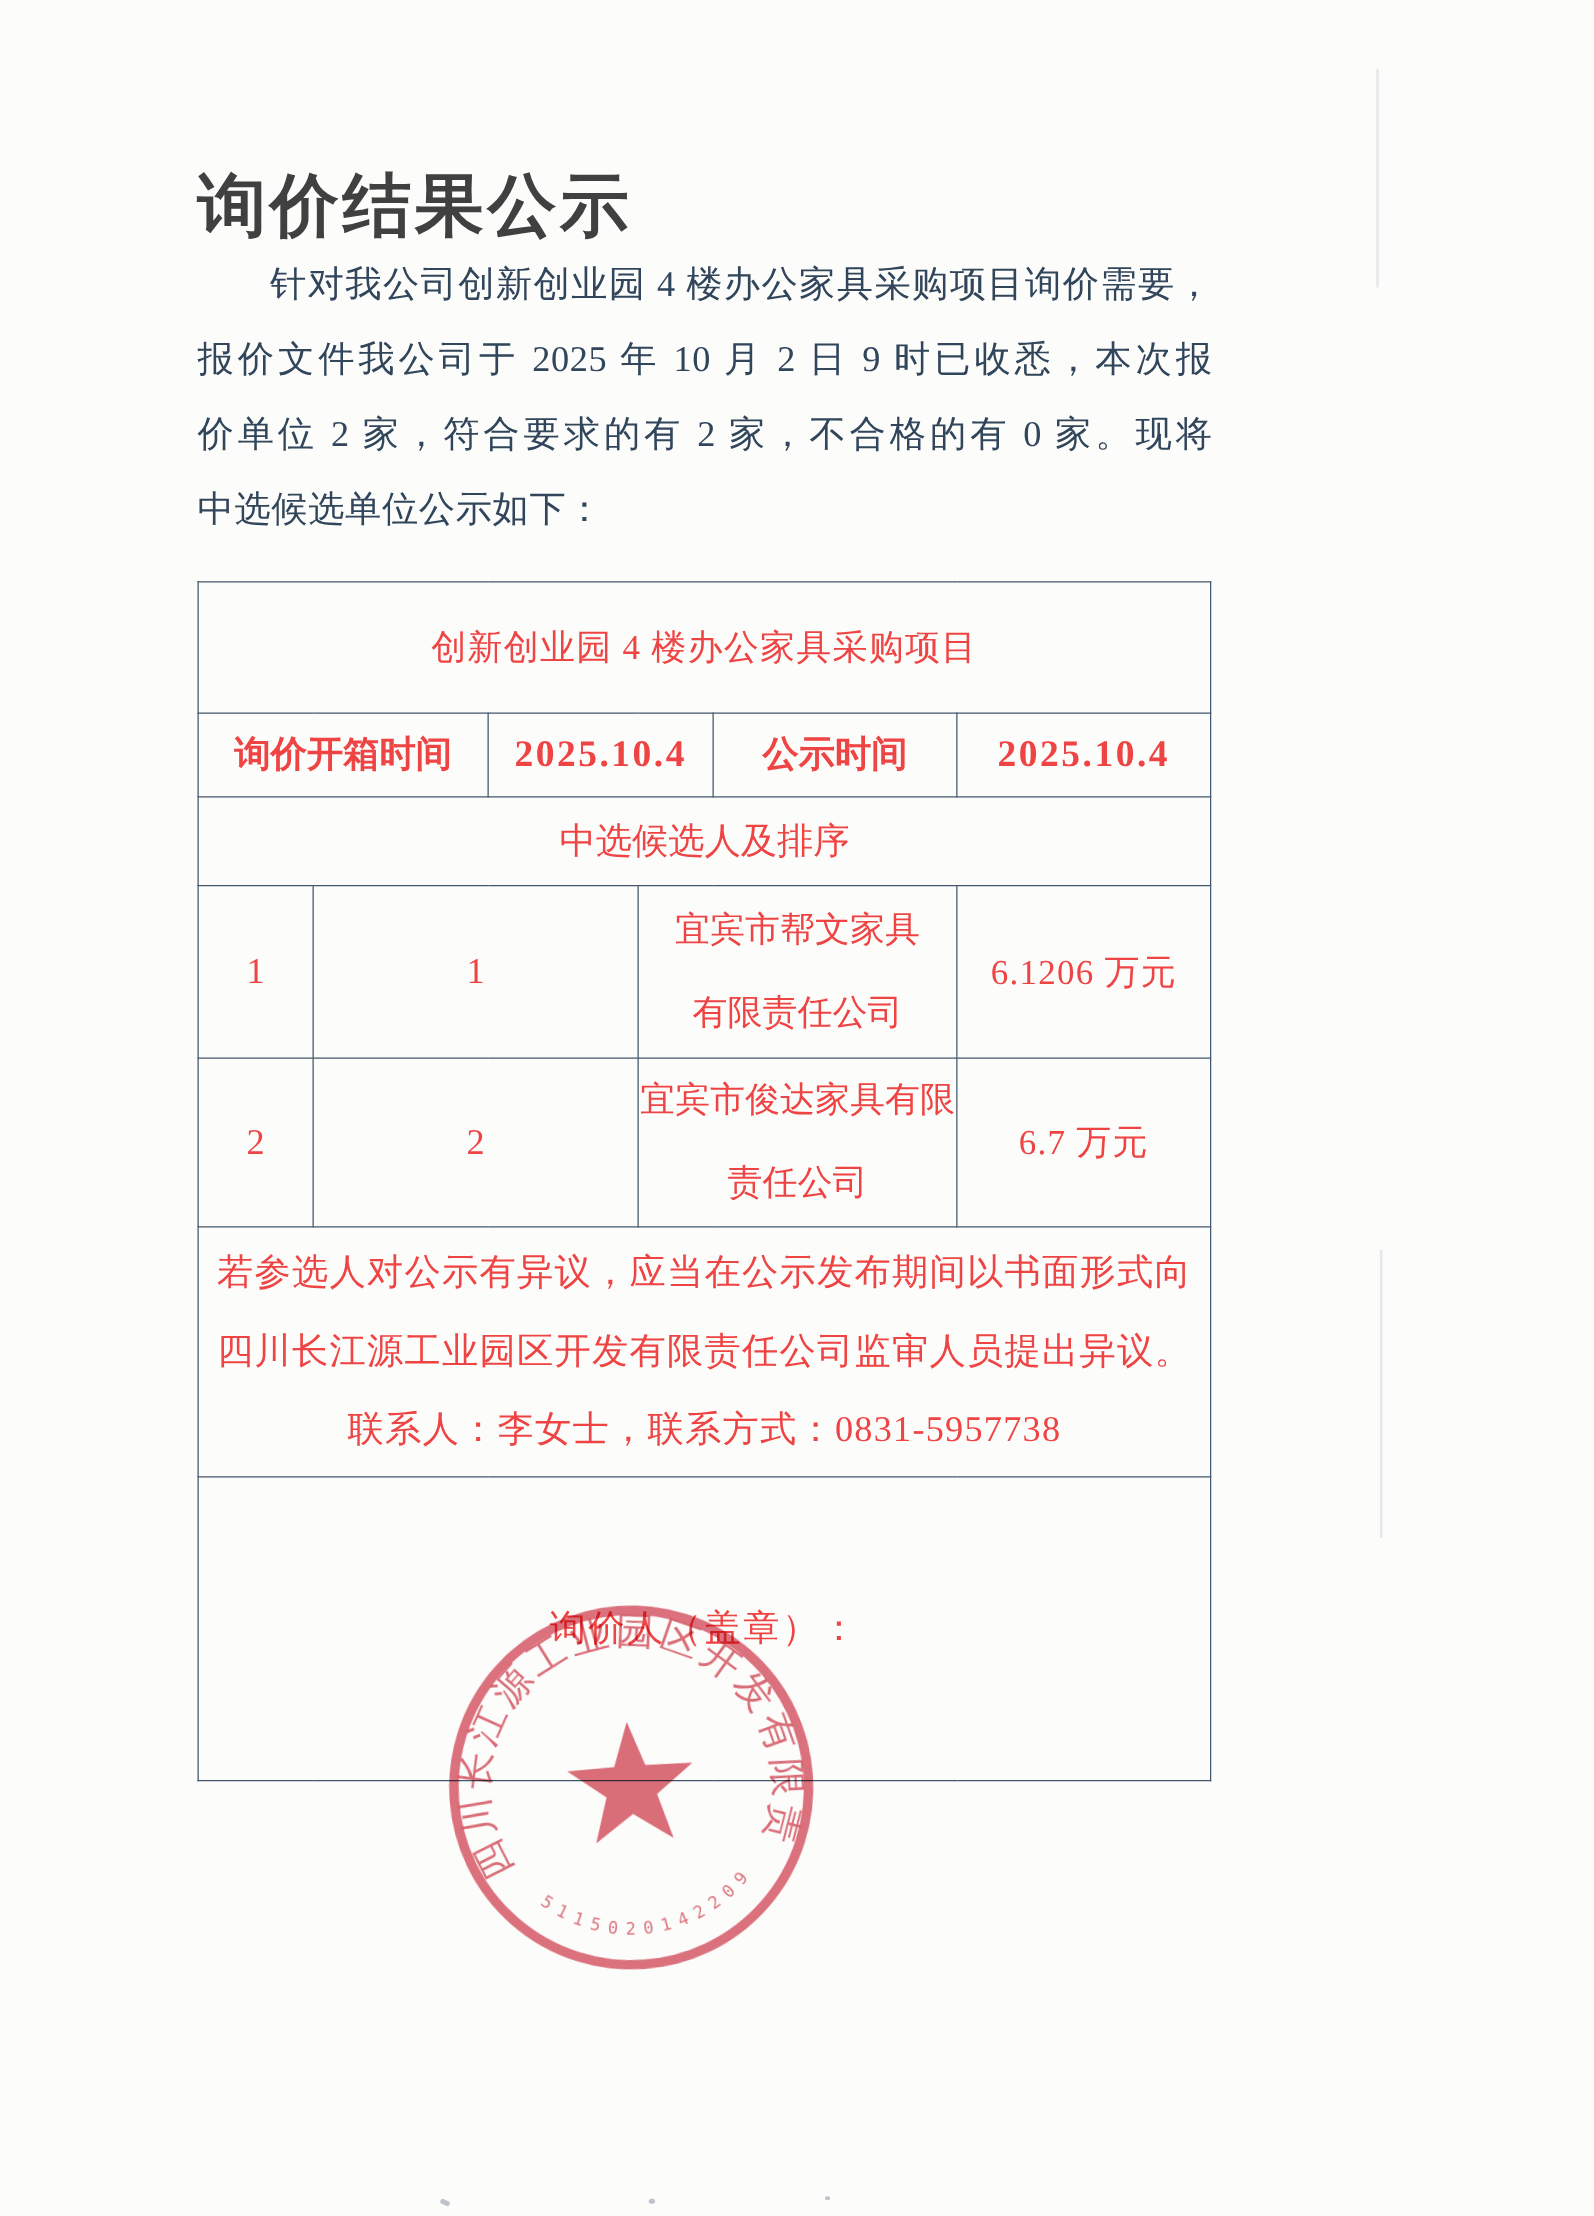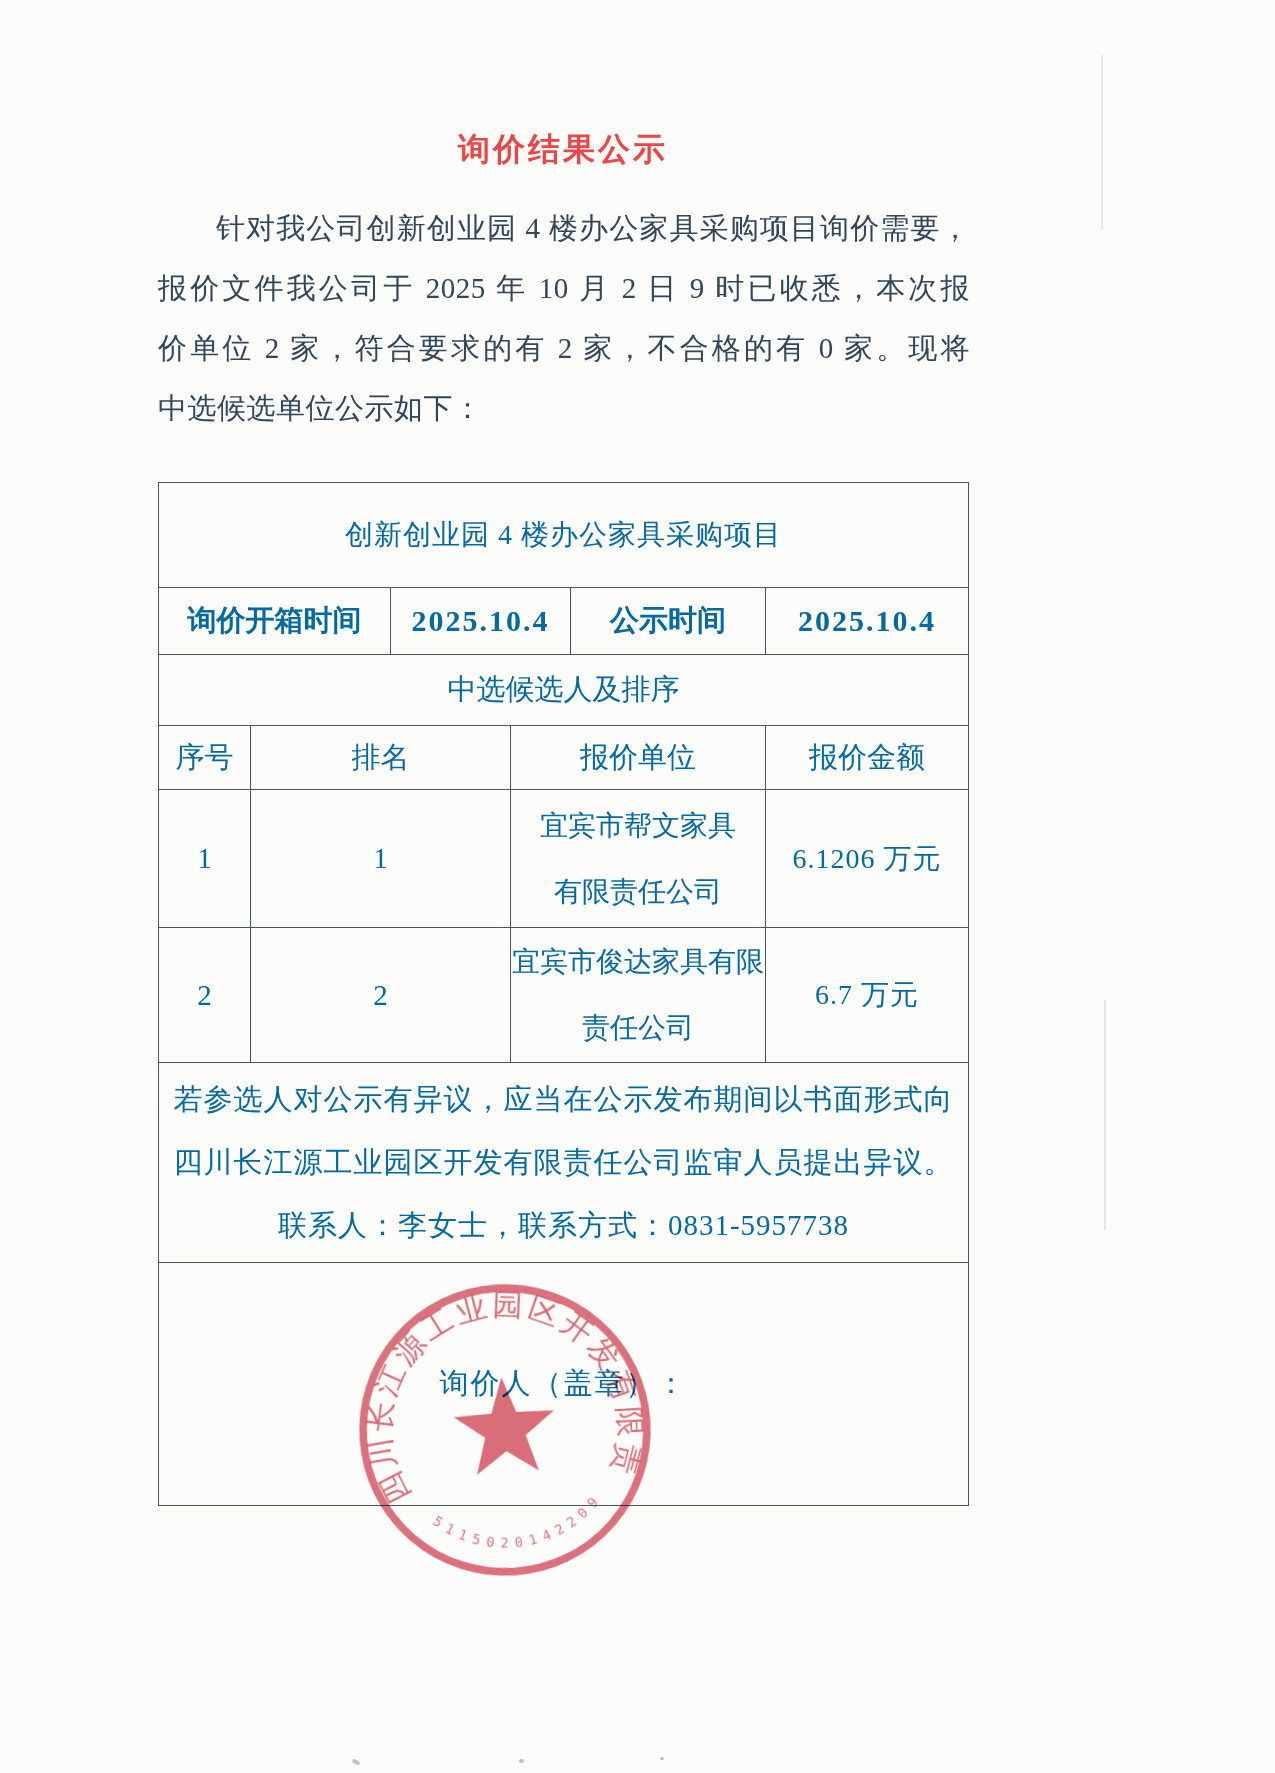--- a/index.html
+++ b/index.html
@@ -14,38 +14,38 @@
   .scan-line{position:absolute;width:2px;background:#dfe1e4;opacity:.8;}
   .scan-line.a{left:1101px;top:55px;height:175px;}
   .scan-line.b{left:1104px;top:1000px;height:230px;}
   .speck{position:absolute;background:#8a94a0;opacity:.55;border-radius:2px;}
   .speck.s1{left:352px;top:1760px;width:8px;height:4px;transform:rotate(25deg);}
   .speck.s2{left:519px;top:1759px;width:5px;height:4px;}
   .speck.s3{left:660px;top:1757px;width:4px;height:3px;}
 
   .doc-title{
     position:absolute;left:158px;top:128px;width:810px;height:56px;
-    text-align:center;font-size:32px;font-weight:bold;color:#ef4444;
+    text-align:left;font-size:55px;font-weight:bold;color:#404040;
     letter-spacing:3px;
   }
   .para{
     position:absolute;left:158px;top:198px;width:812px;
     font-size:29px;letter-spacing:.5px;
   }
   .para .line{
     height:60px;line-height:60px;white-space:nowrap;
     text-align:justify;text-align-last:justify;
   }
   .para .line.indent{padding-left:58px;width:754px;}
   .para .line.last{text-align-last:left;}
 
   table.results{
-    position:absolute;left:158px;top:482px;width:810px;
+    position:absolute;left:158px;top:465px;width:810px;
     border-collapse:collapse;table-layout:fixed;
-    font-size:29px;color:#0369a1;
+    font-size:29px;color:#ef4444;
   }
   table.results td{
     border:1.6px solid #41566b;
     text-align:center;vertical-align:middle;
     padding:0;overflow:hidden;
   }
   tr.r-project{height:105px;}
   tr.r-times{height:67px;font-weight:bold;}
   tr.r-section{height:71px;}
   tr.r-header{height:64px;}
@@ -104,26 +104,20 @@
     </tr>
     <tr class="r-times">
       <td colspan="2">询价开箱时间</td>
       <td colspan="2" class="time-value">2025.10.4</td>
       <td>公示时间</td>
       <td class="time-value">2025.10.4</td>
     </tr>
     <tr class="r-section">
       <td colspan="6">中选候选人及排序</td>
     </tr>
-    <tr class="r-header">
-      <td>序号</td>
-      <td colspan="2">排名</td>
-      <td colspan="2">报价单位</td>
-      <td>报价金额</td>
-    </tr>
     <tr class="r-bid1">
       <td>1</td>
       <td colspan="2">1</td>
       <td colspan="2" class="supplier-cell">宜宾市帮文家具
 有限责任公司</td>
       <td class="amount-cell">6.1206 万元</td>
     </tr>
     <tr class="r-bid2">
       <td>2</td>
       <td colspan="2">2</td>

